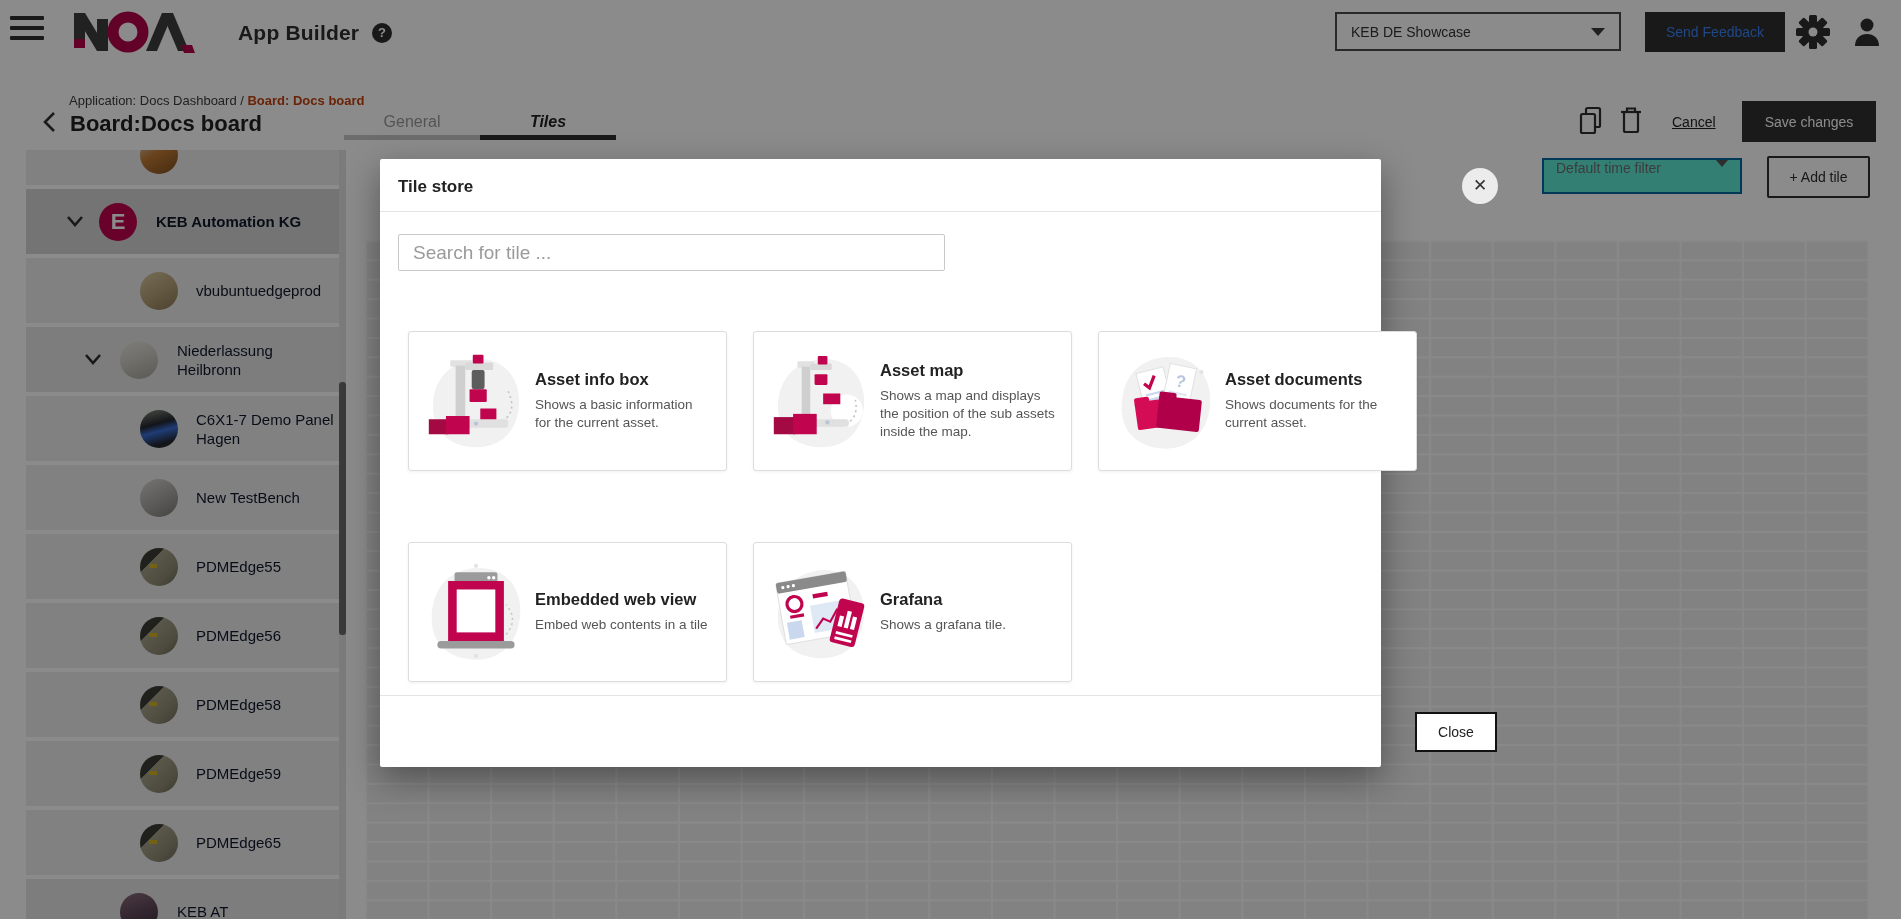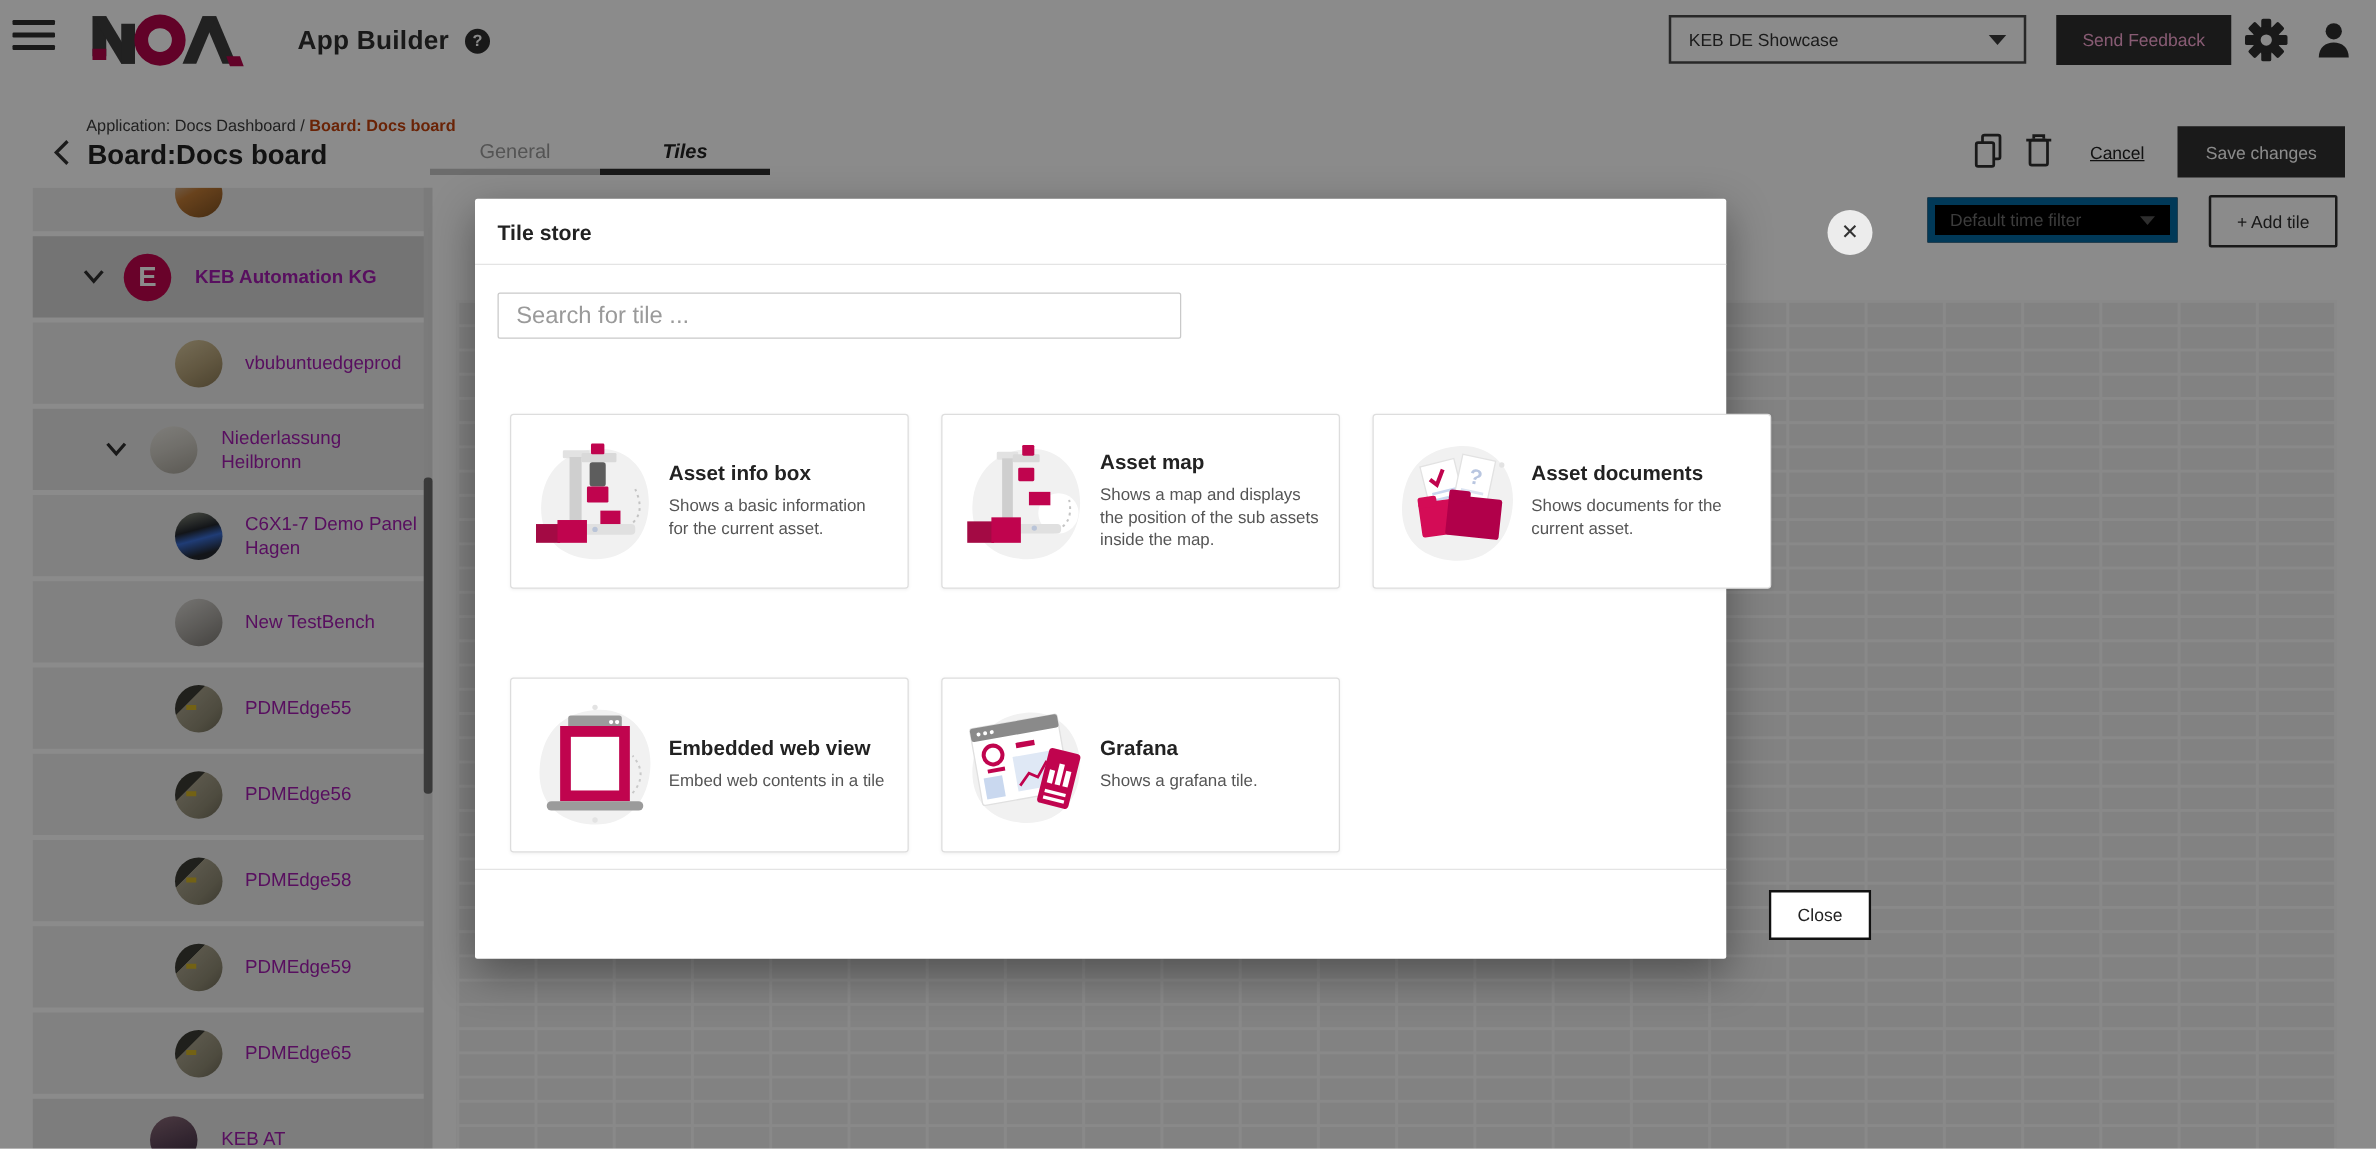--- a/index.html
+++ b/index.html
@@ -10,41 +10,41 @@
   
   .topbar { position:absolute; left:0; top:0; width:1901px; height:67px; background:#fff; z-index:3; }
   .hamburger { position:absolute; left:10px; top:16px; width:34px; height:30px; cursor:pointer; }
   .hamburger i { display:block; height:4px; background:#2e2e2e; border-radius:1px; margin-bottom:6px; }
   .brand { position:absolute; left:72px; top:9px; width:126px; height:50px; }
   .app-title { position:absolute; left:238px; top:21px; font-size:21px; font-weight:bold; color:#2e2e2e; letter-spacing:.2px; }
   .help-badge { position:absolute; left:372px; top:23px; width:20px; height:20px; border-radius:50%; background:#2e2e2e; color:#fff; font-size:13px; font-weight:bold; text-align:center; line-height:20px; }
   .ws-select { position:absolute; left:1335px; top:12px; width:286px; height:39px; border:2px solid #4a4a4a; background:#fff; display:flex; align-items:center; padding:0 14px; cursor:pointer; }
   .ws-select .lbl { font-size:14px; color:#333; }
   .caret { width:0; height:0; border-left:7px solid transparent; border-right:7px solid transparent; border-top:8px solid #3a3a3a; margin-left:auto; }
-  .feedback-btn { position:absolute; left:1645px; top:12px; width:140px; height:40px; background:#2e2e2e; color:#f9a8d4; font-size:14px; border:none; cursor:pointer; font-family:inherit; }
+  .feedback-btn { position:absolute; left:1645px; top:12px; width:140px; height:40px; background:#2e2e2e; color:#3b82f6; font-size:14px; border:none; cursor:pointer; font-family:inherit; }
   .icon-btn { position:absolute; top:14px; width:38px; height:38px; background:none; border:none; cursor:pointer; padding:0; }
 
   
   .subheader { position:absolute; left:0; top:67px; width:1901px; height:83px; background:#fff; z-index:3; }
   .breadcrumb { position:absolute; left:69px; top:26px; font-size:13px; color:#3c3c3c; }
   .breadcrumb b { color:#c2410c; }
   .back-btn { position:absolute; left:38px; top:44px; width:22px; height:24px; background:none; border:none; cursor:pointer; padding:0; }
   .board-title { position:absolute; left:70px; top:44px; font-size:22px; font-weight:bold; color:#222; }
   .tabs { position:absolute; left:344px; top:38px; width:272px; height:35px; display:flex; }
   .tab { flex:1; text-align:center; font-size:16px; padding-top:8px; cursor:pointer; border-bottom:5px solid #c7c7c7; color:#9a9a9a; }
   .tab.active { color:#222; font-weight:bold; border-bottom-color:#2e2e2e;font-style:italic; }
   .hdr-actions { position:absolute; left:1570px; top:34px; width:320px; height:46px; }
   .copy-btn,.trash-btn { background:none; border:none; cursor:pointer; padding:0; position:absolute; top:5px; }
   .copy-btn { left:8px; } .trash-btn { left:48px; }
   .cancel-link { position:absolute; left:102px; top:13px; font-size:14px; color:#222; text-decoration:underline; cursor:pointer; background:none; border:none; font-family:inherit; }
   .save-btn { position:absolute; left:172px; top:0; width:134px; height:41px; background:#303030; color:#fff; font-size:14px; border:none; cursor:pointer; font-family:inherit; }
 
   
   .filter-row { position:absolute; left:1540px; top:150px; width:340px; height:55px; z-index:3; }
-  .time-filter { position:absolute; left:2px; top:8px; width:200px; height:36px; border:6px solid #0369a1; background:#000000; display:flex; align-items:center; padding:0 12px; cursor:pointer; }
+  .time-filter { position:absolute; left:2px; top:8px; width:200px; height:36px; border:2px solid #0369a1; background:#5eead4; display:flex; align-items:flex-start; padding:0 12px; cursor:pointer; }
   .time-filter .lbl { font-size:14px; color:#6e6e6e; }
   .time-filter .caret { border-left-width:6px; border-right-width:6px; border-top-width:7px; border-top-color:#555; }
   .add-tile-btn { position:absolute; left:227px; top:6px; width:103px; height:42px; background:#fff; border:2px solid #2e2e2e; border-radius:2px; font-size:14px; color:#2e2e2e; cursor:pointer; font-family:inherit; }
 
   
   .grid-canvas { position:absolute; left:365px; top:240px; width:1504px; height:679px; z-index:1;
     background-color:#efefef;
     background-image:linear-gradient(to right,#fbfbfb 2px,transparent 2px),linear-gradient(to bottom,#fbfbfb 2px,transparent 2px);
     background-size:62.6px 19.4px; }
 
@@ -52,21 +52,21 @@
   .sidebar { position:absolute; left:26px; top:150px; width:314px; height:769px; z-index:2; overflow:hidden; }
   .srow { position:relative; width:100%; height:65px; background:#ededed; margin-bottom:4px; display:flex; align-items:center; cursor:pointer; overflow:hidden; }
   .srow.partial { height:35px; }
   .srow.lvl1 { background:#e6e6e6; }
   .srow.selected { background:#d5d5d5; }
   .srow .chev { position:absolute; top:50%; margin-top:-8px; width:18px; height:16px; cursor:pointer; }
   .srow.lvl0 .chev { left:40px; } .srow.lvl1 .chev { left:58px; }
   .avatar { position:absolute; top:50%; margin-top:-19px; width:38px; height:38px; border-radius:50%; overflow:hidden; }
   .srow.lvl0 .avatar { left:73px; } .srow.lvl1 .avatar { left:94px; } .srow.lvl2 .avatar { left:114px; }
   .srow.partial .avatar { margin-top:-32px; }
-  .slabel { position:absolute; font-size:15px; color:#a21caf; line-height:19px; max-width:150px; }
+  .slabel { position:absolute; font-size:15px; color:#0f172a; line-height:19px; max-width:150px; }
   .srow.lvl0 .slabel { left:130px; font-weight:bold; } .srow.lvl1 .slabel { left:151px; } .srow.lvl2 .slabel { left:170px; }
   .av-keb { background:#c0044e; color:#fff; font-weight:bold; font-size:22px; text-align:center; line-height:38px; }
   .av-building { background:linear-gradient(160deg,#e8e6e0 0%,#cfccc4 45%,#a8a49a 100%); }
   .av-machine-tan { background:linear-gradient(150deg,#d9c9a0 0%,#b3a077 55%,#8b7a55 100%); }
   .av-panel { background:linear-gradient(165deg,#6a6f66 12%,#23272e 38%,#3a6fd8 55%,#23272e 82%); }
   .av-machine-gray { background:linear-gradient(150deg,#d8d6d2 0%,#a9a6a1 55%,#7e7b76 100%); }
   .av-pdm { background:linear-gradient(135deg,#3c3c34 0%,#3c3c34 32%,#a59f89 33%,#8f8a74 70%,#6e6a57 100%); }
   .av-pdm::after { content:""; position:absolute; left:9px; top:16px; width:8px; height:4px; background:#d3b426; }
   .av-orange { background:linear-gradient(150deg,#d8d4cf 0%,#c07a35 45%,#7e5020 100%); }
   .av-purple { background:linear-gradient(160deg,#8a6a78 0%,#5c4458 55%,#3a2c3e 100%); }

